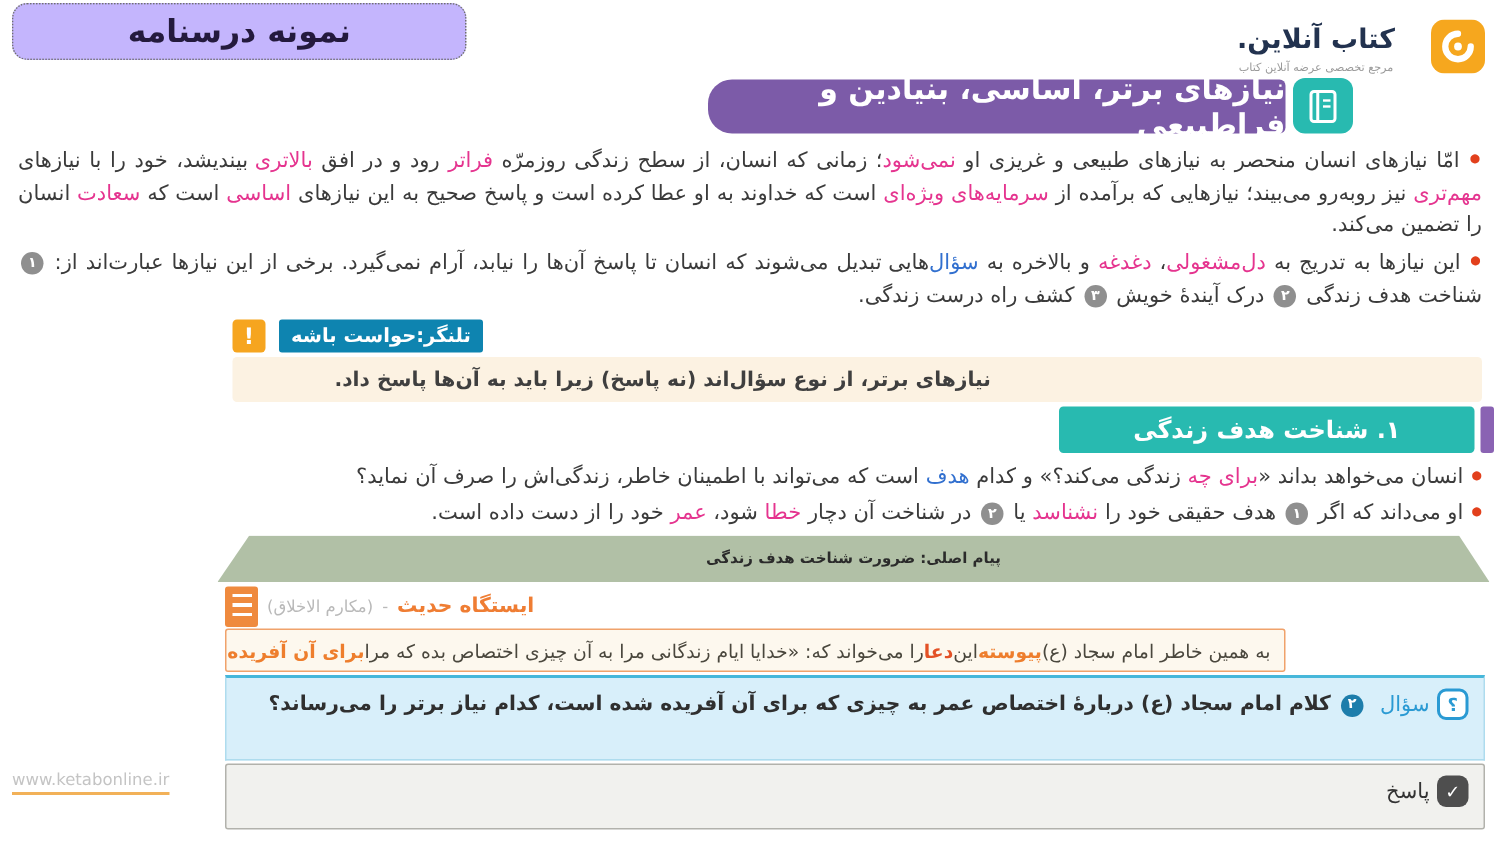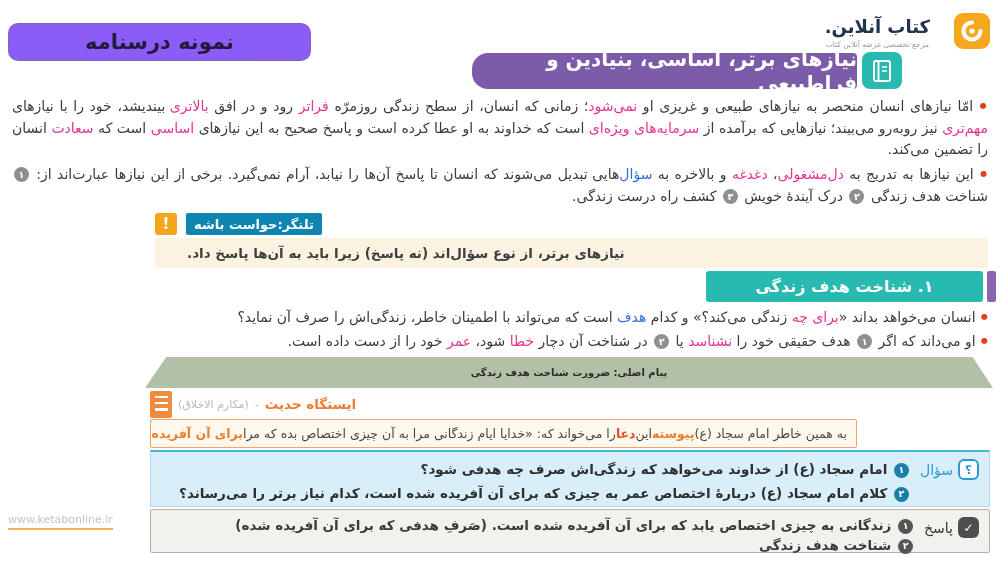--- a/index.html
+++ b/index.html
@@ -4,22 +4,22 @@
 <style>
   * { margin:0; padding:0; box-sizing:border-box; }
   html,body { background:#e9e9e9; }
   .page {
     position:relative; width:1000px; height:562px; background:#ffffff;
     font-family:"DejaVu Sans", sans-serif; direction:rtl; overflow:hidden; margin:0 auto;
     color:#3b3b3b;
   }
   
   .lesson-badge {
-    position:absolute; left:8px; top:23px; width:303px; height:38px;
-    background:#8b5cf6; border:1.5px dotted #6f6f6f; border-radius:10px;
+    position:absolute; left:8px; top:2px; width:303px; height:38px;
+    background:#c4b5fd; border:1.5px dotted #6f6f6f; border-radius:10px;
     display:flex; align-items:center; justify-content:center;
     font-size:21px; font-weight:bold; color:#241a3d;
   }
   
   .brand { position:absolute; right:10px; top:13px; display:flex; direction:rtl; gap:24px; align-items:center; text-decoration:none; cursor:pointer; }
   .brand-icon { width:36px; height:36px; flex:0 0 auto; }
   .brand-text { display:flex; flex-direction:column; align-items:center; padding-top:4px; }
   .brand-title { font-size:18px; font-weight:bold; color:#22324f; line-height:20px; }
   .brand-subtitle { font-size:7.5px; color:#9a9a9a; margin-top:3px; }
   
@@ -53,21 +53,21 @@
   .excl {
     width:22px; height:22px; background:#f6a51f; border-radius:3px; color:#fff;
     font-weight:bold; font-size:15px; display:flex; align-items:center; justify-content:center;
   }
   .tidbit-badge {
     height:22px; background:#0e84b0; color:#fff; font-weight:bold; font-size:13px;
     display:flex; align-items:center; padding:0 8px; border-radius:2px;
   }
   .tidbit-box {
     position:absolute; left:155px; right:12px; top:238px; height:30px; background:#fcf2e2; border-radius:3px;
-    display:flex; align-items:center; justify-content:flex-start; padding-left:32px; direction:ltr;
+    display:flex; align-items:center; justify-content:flex-start; padding-left:68px; direction:ltr;
   }
   .tidbit-box span { direction:rtl; font-size:13.5px; color:#3f3f3f; font-weight:600; }
   
   .sec-header { position:absolute; top:271px; right:4px; display:flex; direction:rtl; gap:4px; align-items:stretch; height:31px; }
   .sec-bar { width:9px; background:#8a63b3; border-radius:2px; }
   .sec-title {
     min-width:277px; background:#28bab0; border-radius:3px; color:#fff; font-weight:bold; font-size:16px;
     display:flex; align-items:center; justify-content:center; padding:0 16px;
   }
   
@@ -185,31 +185,26 @@
       <span> را می‌خواند که: «خدایا ایام زندگانی مرا به آن چیزی اختصاص بده که مرا </span>
       <span class="hl-orange">برای آن آفریده‌ای</span>
     </div>
 
   <div class="qa q">
     <div class="qa-side">
       <div class="q-icon">؟</div>
       <div class="q-label">سؤال</div>
     </div>
     <div class="qa-lines">
-      <div class="qa-line"><span class="numchip nc-b">۱</span><span> امام سجاد (ع) از خداوند می‌خواهد که زندگی‌اش صرف چه هدفی شود؟</span></div>
       <div class="qa-line"><span class="numchip nc-b">۲</span><span> کلام امام سجاد (ع) دربارهٔ اختصاص عمر به چیزی که برای آن آفریده شده است، کدام نیاز برتر را می‌رساند؟</span></div>
     </div>
   </div>
 
   <div class="qa a">
     <div class="qa-side">
       <div class="a-icon">✓</div>
       <div class="a-label">پاسخ</div>
     </div>
-    <div class="qa-lines">
-      <div class="qa-line"><span class="numchip nc-d">۱</span><span> زندگانی به چیزی اختصاص یابد که برای آن آفریده شده است. (صَرفِ هدفی که برای آن آفریده شده)</span></div>
-      <div class="qa-line"><span class="numchip nc-d">۲</span><span> شناخت هدف زندگی</span></div>
-    </div>
   </div>
 
   <a class="watermark">www.ketabonline.ir</a>
 
 </div>
 
 </body></html>

